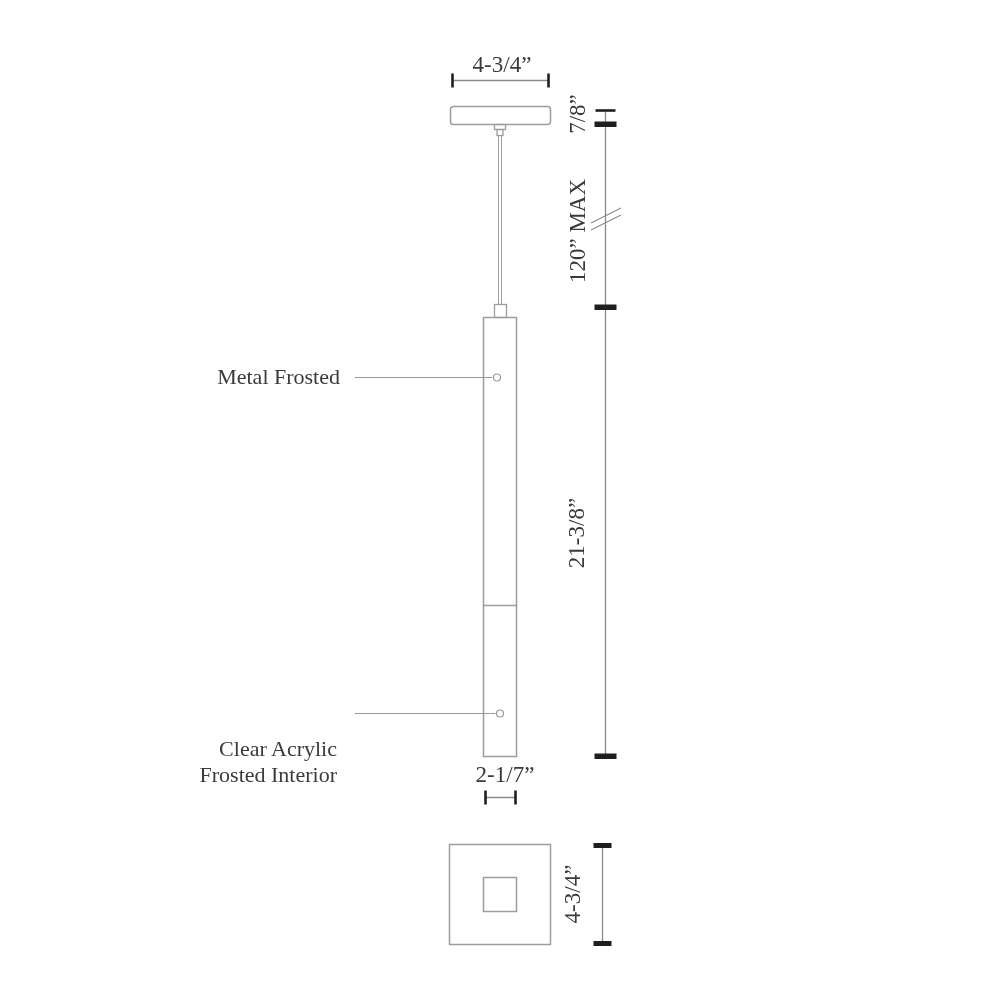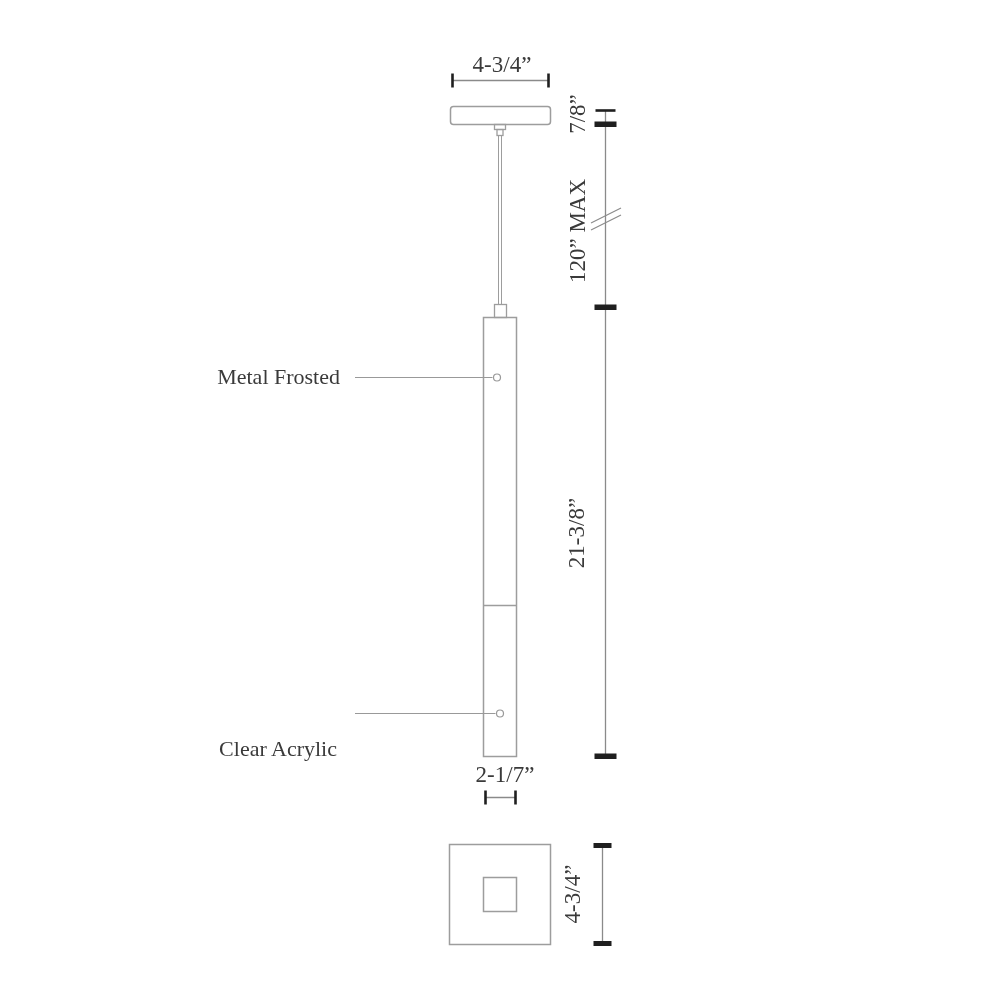--- a/index.html
+++ b/index.html
@@ -99,19 +99,20 @@
   <div class="dimtext rot" style="left:538px;top:102px;width:80px;">7/8”</div>
 
   <div class="dimtext rot" style="left:508px;top:219px;width:140px;">120” MAX</div>
 
   <div class="dimtext rot" style="left:517px;top:521px;width:120px;">21-3/8”</div>
 
   <div class="label right" style="left:140px;top:364px;width:200px;">Metal Frosted</div>
 
   <div class="label right" style="left:137px;top:688px;width:200px;margin-top:48px;">
     <div>Clear Acrylic</div>
+    <div>Frosted Interior</div>
   </div>
 
   <div class="dimtext" style="left:435px;top:763px;width:140px;">2-1/7”</div>
 
   <div class="dimtext rot" style="left:518px;top:882px;width:110px;">4-3/4”</div>
 
 </div>
 
 </body></html>

